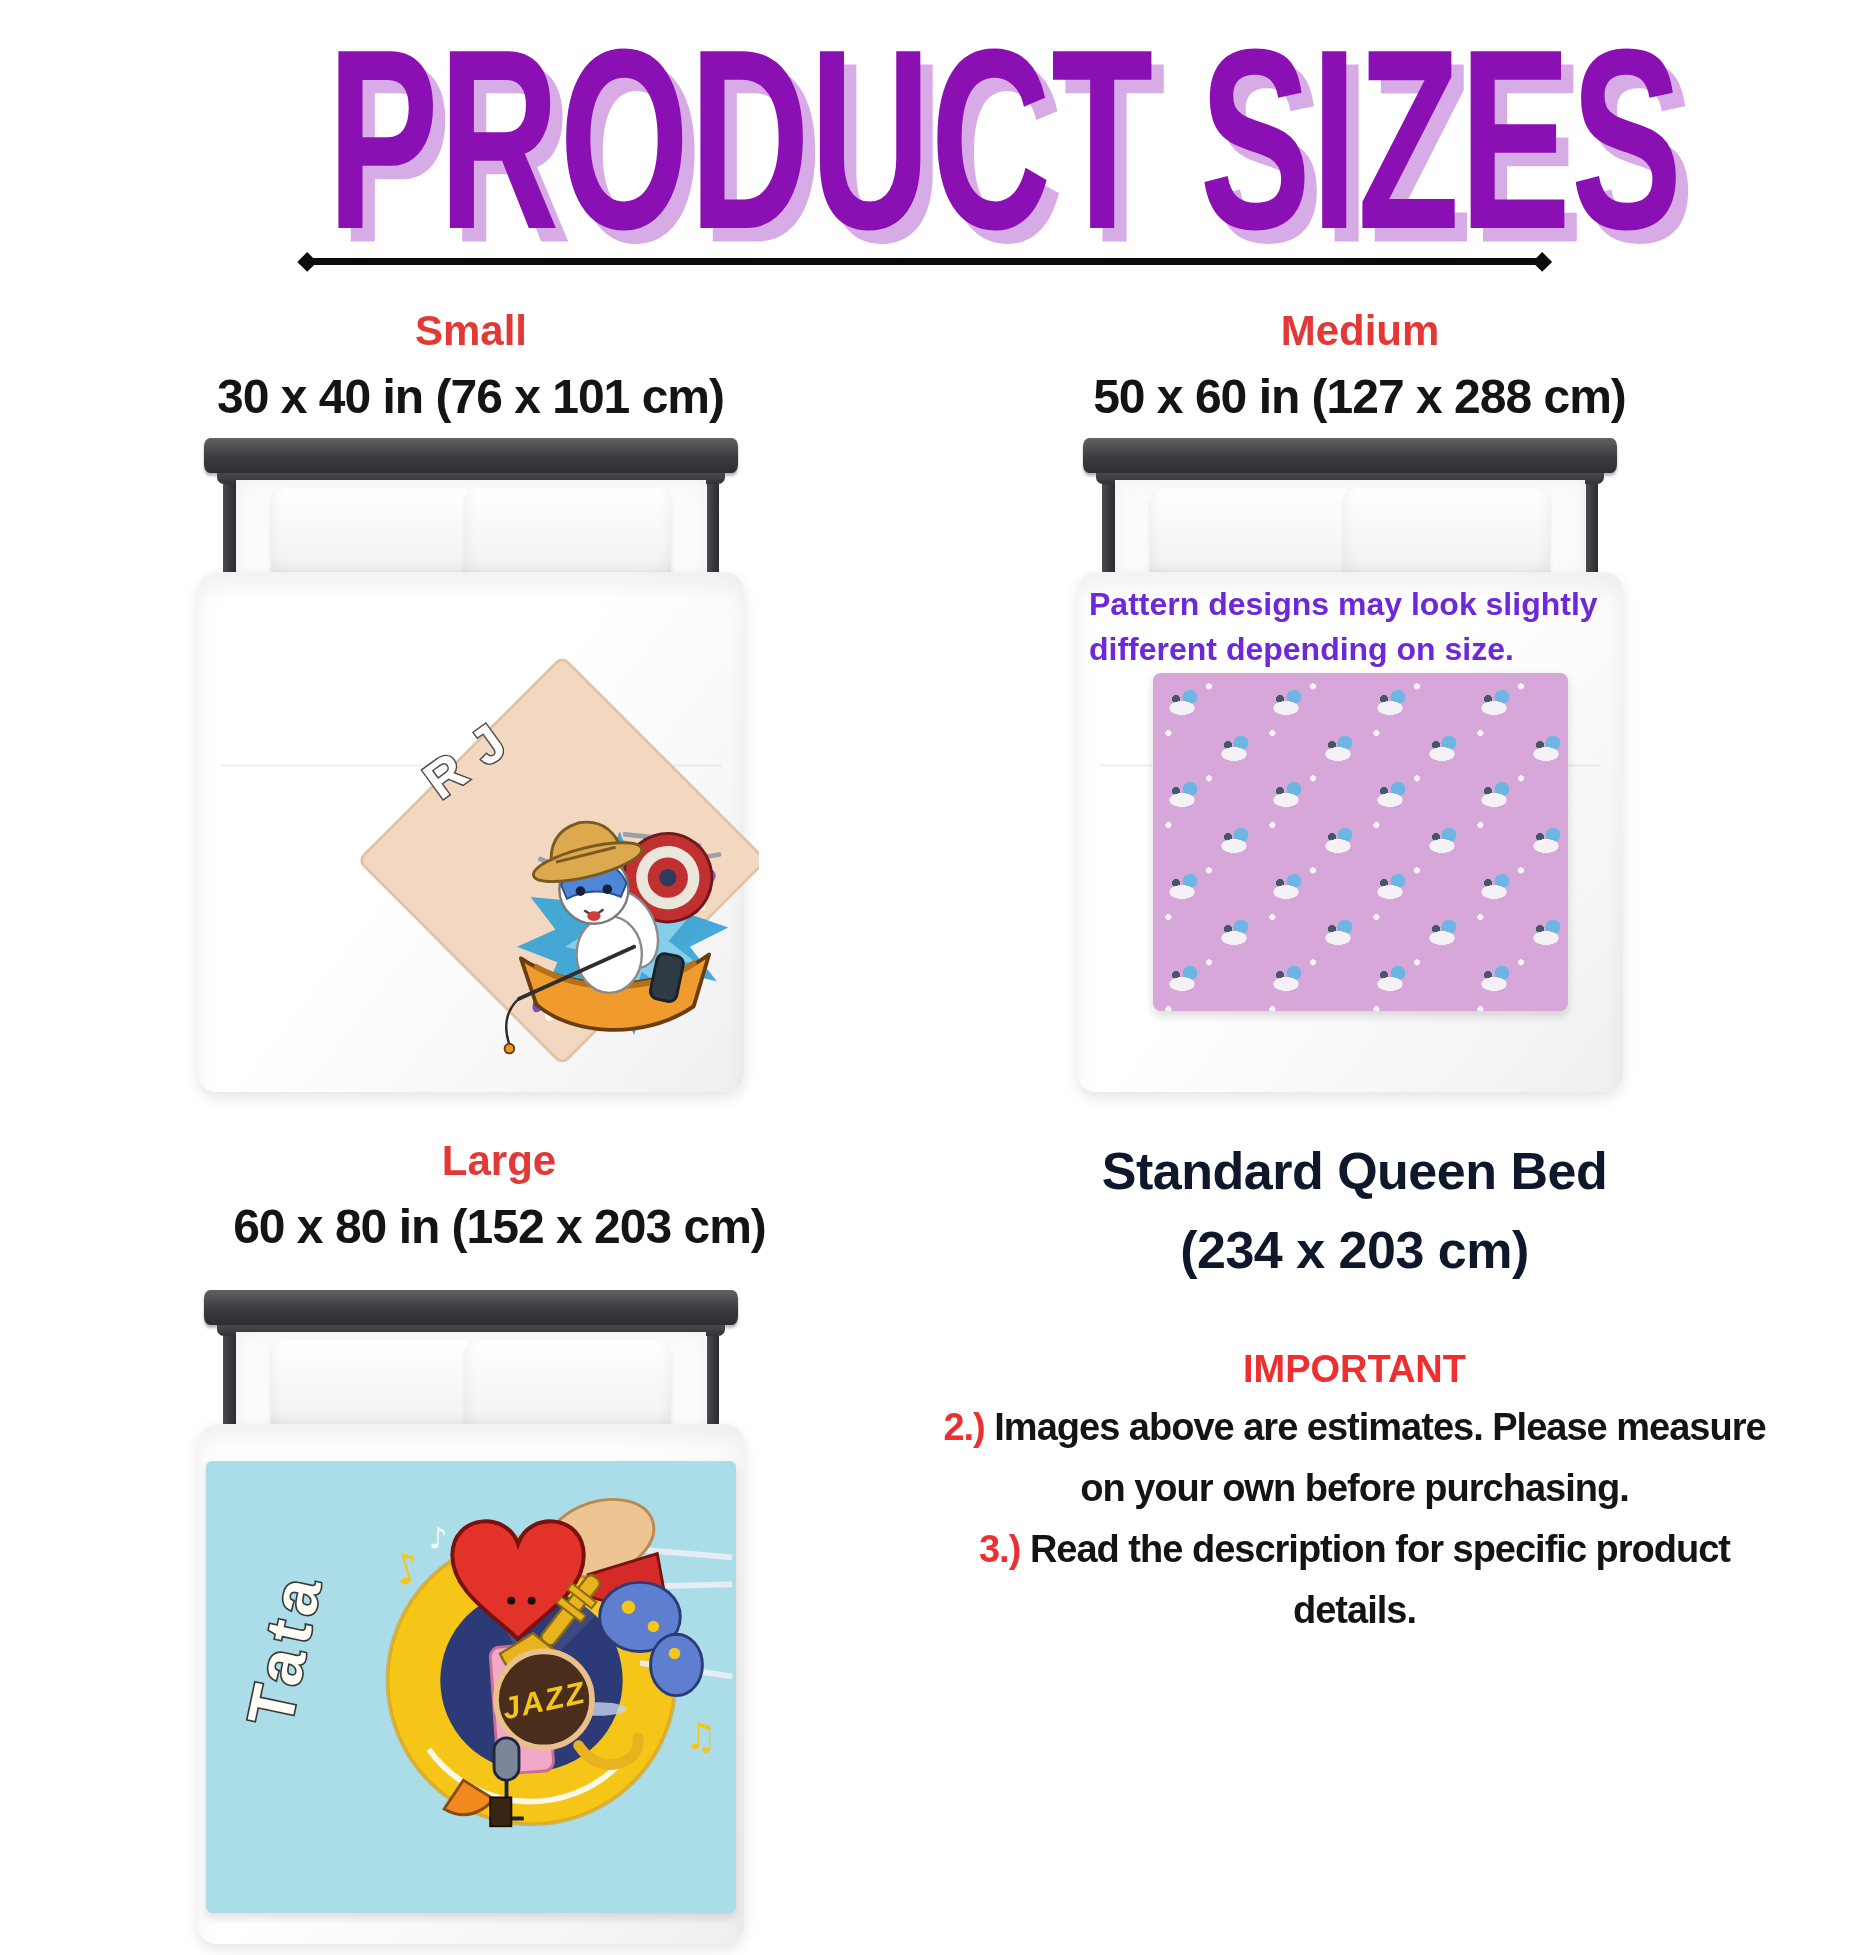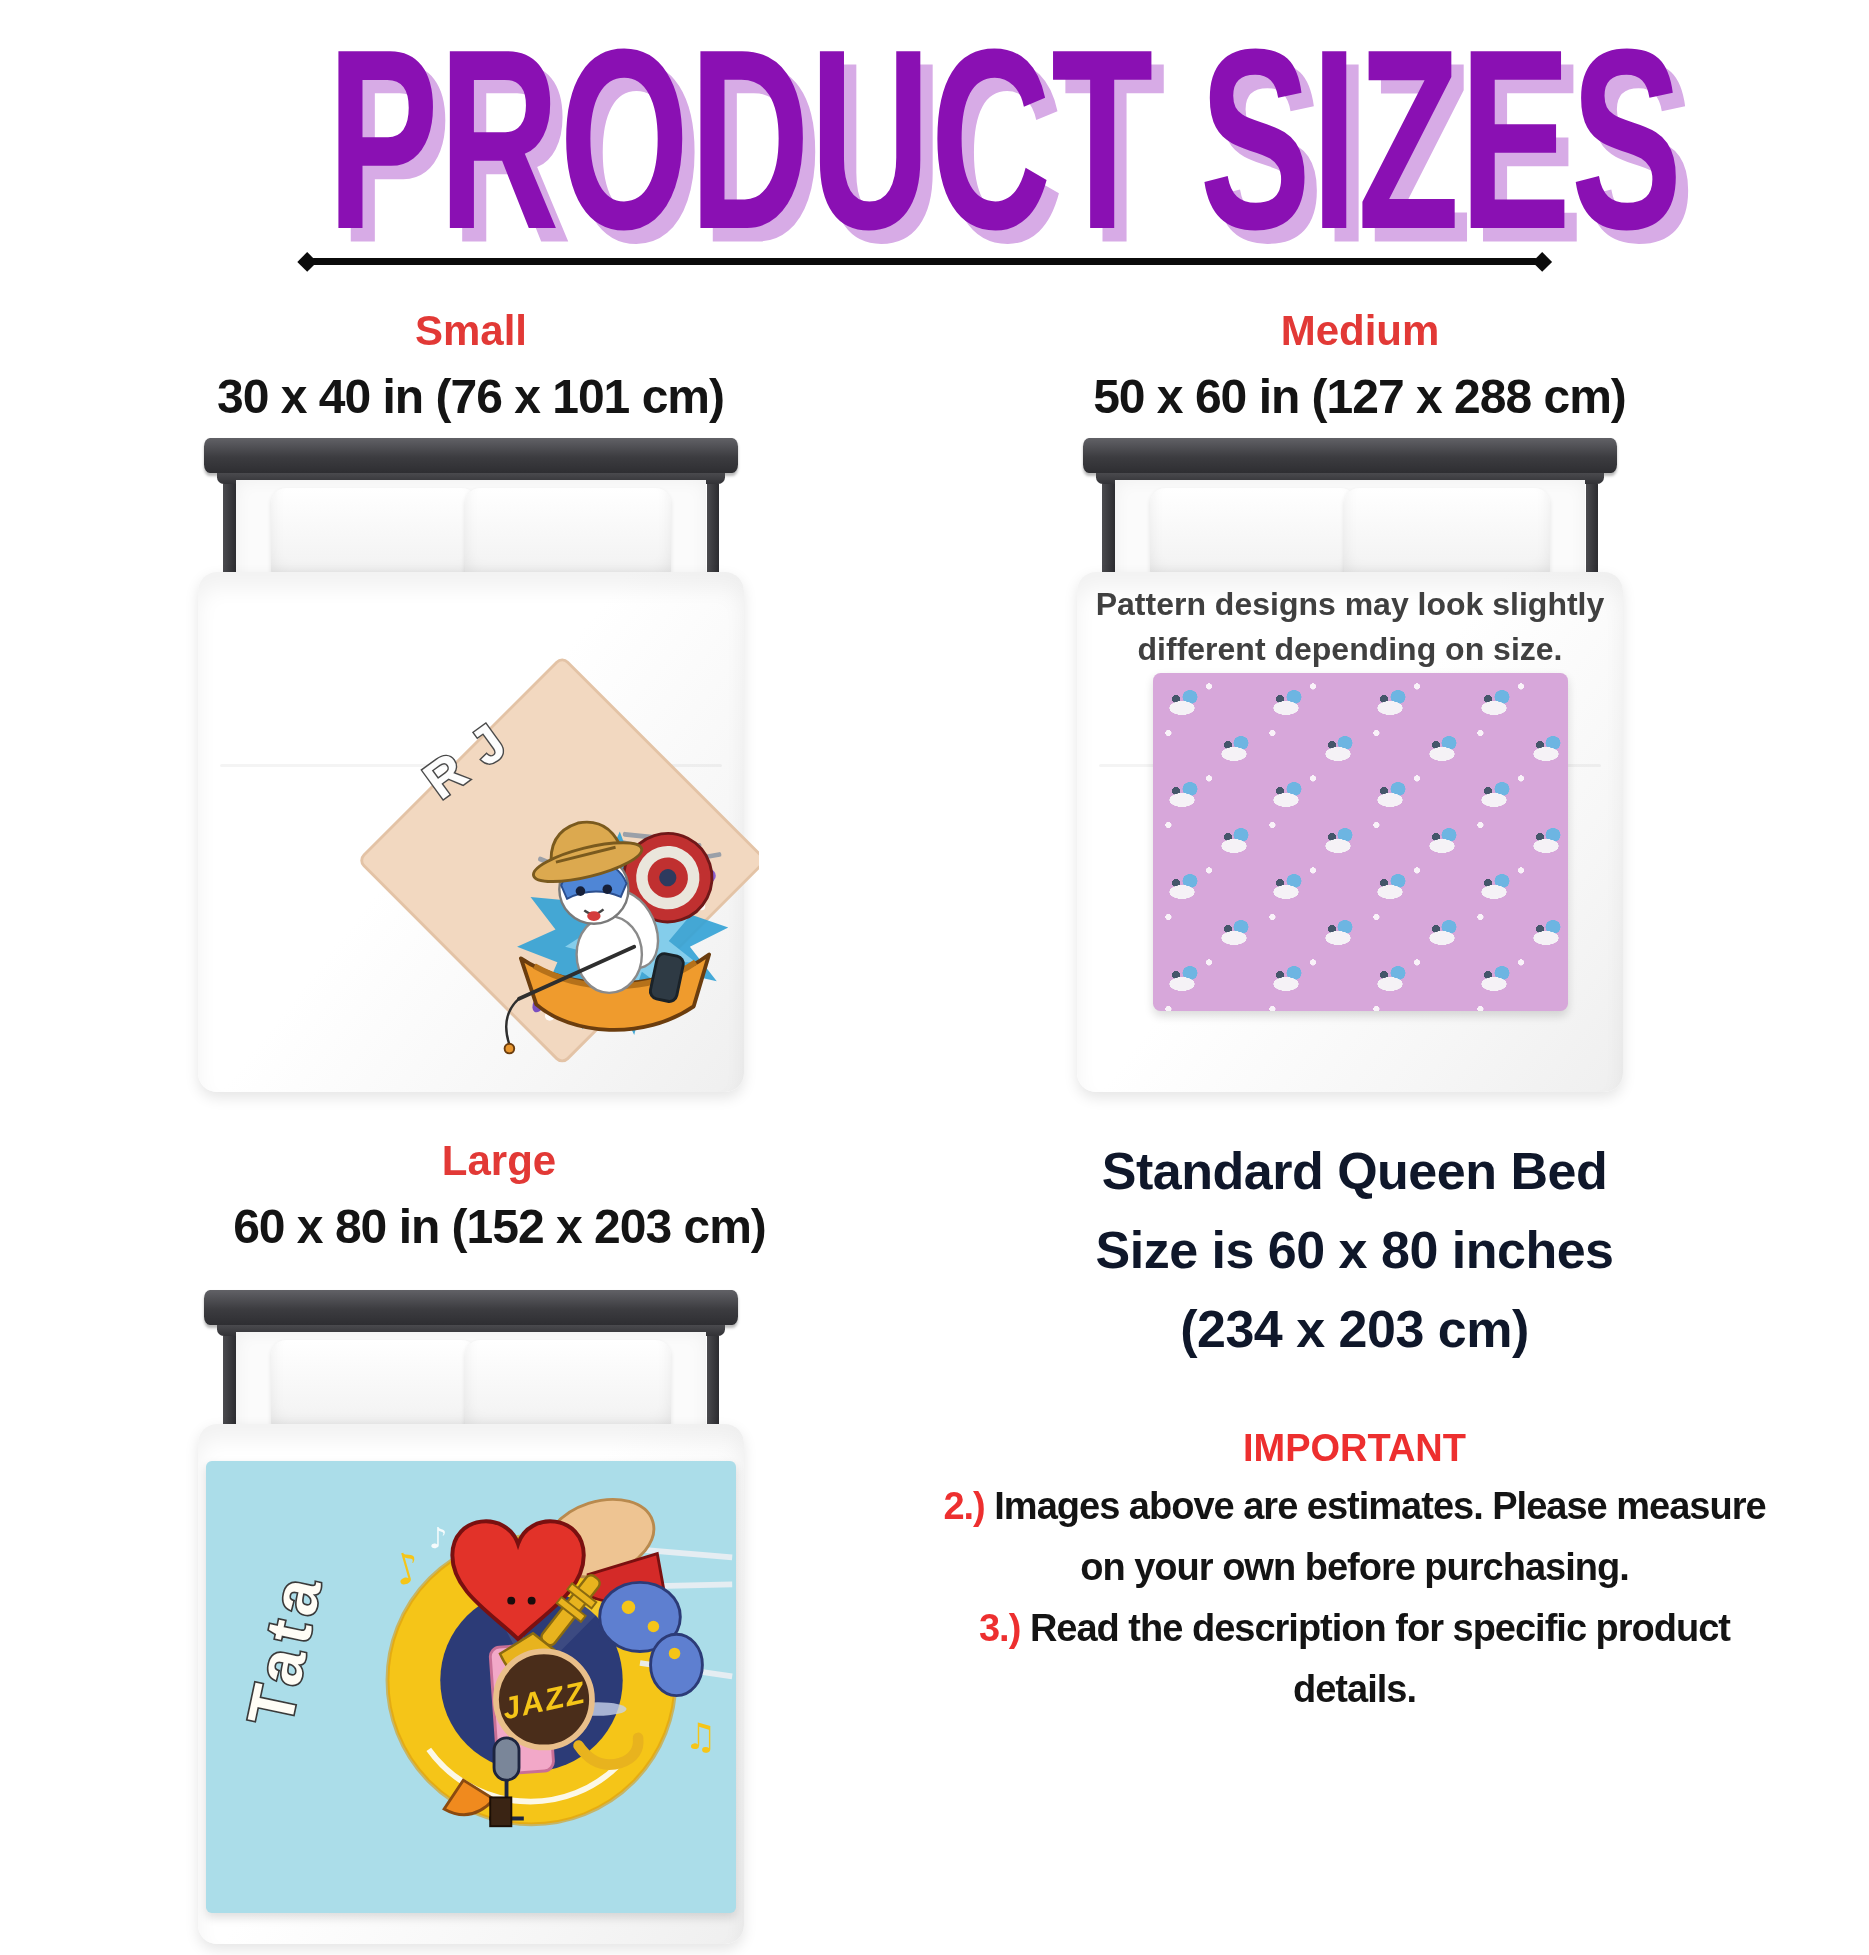--- a/index.html
+++ b/index.html
@@ -47,22 +47,22 @@
   .pillow.left{left:88px;width:206px;}
   .pillow.right{right:88px;width:206px;}
   .duvet{position:absolute;left:15.4px;right:15.4px;top:144px;bottom:3.8px;
          background:linear-gradient(128deg,#ffffff 45%,#f6f6f6 78%,#efefef 100%);
          border-radius:19px;
          box-shadow:0 5.8px 13.4px rgba(0,0,0,.10),inset 0 15.4px 21px rgba(0,0,0,.055);}
   .duvet::before{content:"";position:absolute;left:4%;right:4%;top:37%;height:2.9px;
          background:rgba(0,0,0,.045);border-radius:1.9px;}
 
   
-  .medium-note{position:absolute;left:27px;right:27px;top:154px;text-align:center;z-index:3;
-               font-size:32px;line-height:1.42;font-weight:bold;color:#404040;}
+  .medium-note{position:absolute;left:27px;right:27px;top:154px;text-align:left;z-index:3;
+               font-size:32px;line-height:1.42;font-weight:bold;color:#6d28d9;}
   .blanket-medium{position:absolute;left:91px;top:245px;width:415px;height:338px;z-index:2;
       border-radius:7.7px;box-shadow:0 4.8px 9.6px rgba(0,0,0,.14);
       background-color:#d7a7da;
       background-image:
         radial-gradient(ellipse 21px 11.5px at 29px 35px,#f5f2f6 59%,rgba(0,0,0,0) 61%),
         radial-gradient(ellipse 12.5px 11.5px at 37px 24px,#6db5e2 59%,rgba(0,0,0,0) 61%),
         radial-gradient(circle 4.8px at 23px 26px,#44566a 80%,rgba(0,0,0,0) 85%),
         radial-gradient(circle 3.8px at 56px 13.4px,rgba(255,255,255,.85) 80%,rgba(0,0,0,0) 85%),
         radial-gradient(ellipse 21px 11.5px at 81px 81px,#f5f2f6 59%,rgba(0,0,0,0) 61%),
         radial-gradient(ellipse 12.5px 11.5px at 88px 70px,#6db5e2 59%,rgba(0,0,0,0) 61%),
@@ -275,21 +275,20 @@
           <text x="498" y="300" font-size="38" fill="#f5c518">♫</text>
           <text x="232" y="90" font-size="30" fill="#ffffff" opacity="0.9">♪</text>
         </g>
       </svg>
     </div>
   </div>
 
   <div class="info-col">
     <div class="queen-note">
       <div>Standard Queen Bed</div>
-      <div>Size is 60 x 80 inches</div>
       <div>(234 x 203 cm)</div>
     </div>
 
     <div class="important-heading">IMPORTANT</div>
 
     <div class="important-items">
       <p><span class="item-num">2.)</span> <span>Images above are estimates. Please measure on your own before purchasing.</span></p>
       <p><span class="item-num">3.)</span> <span>Read the description for specific product details.</span></p>
     </div>
   </div>

